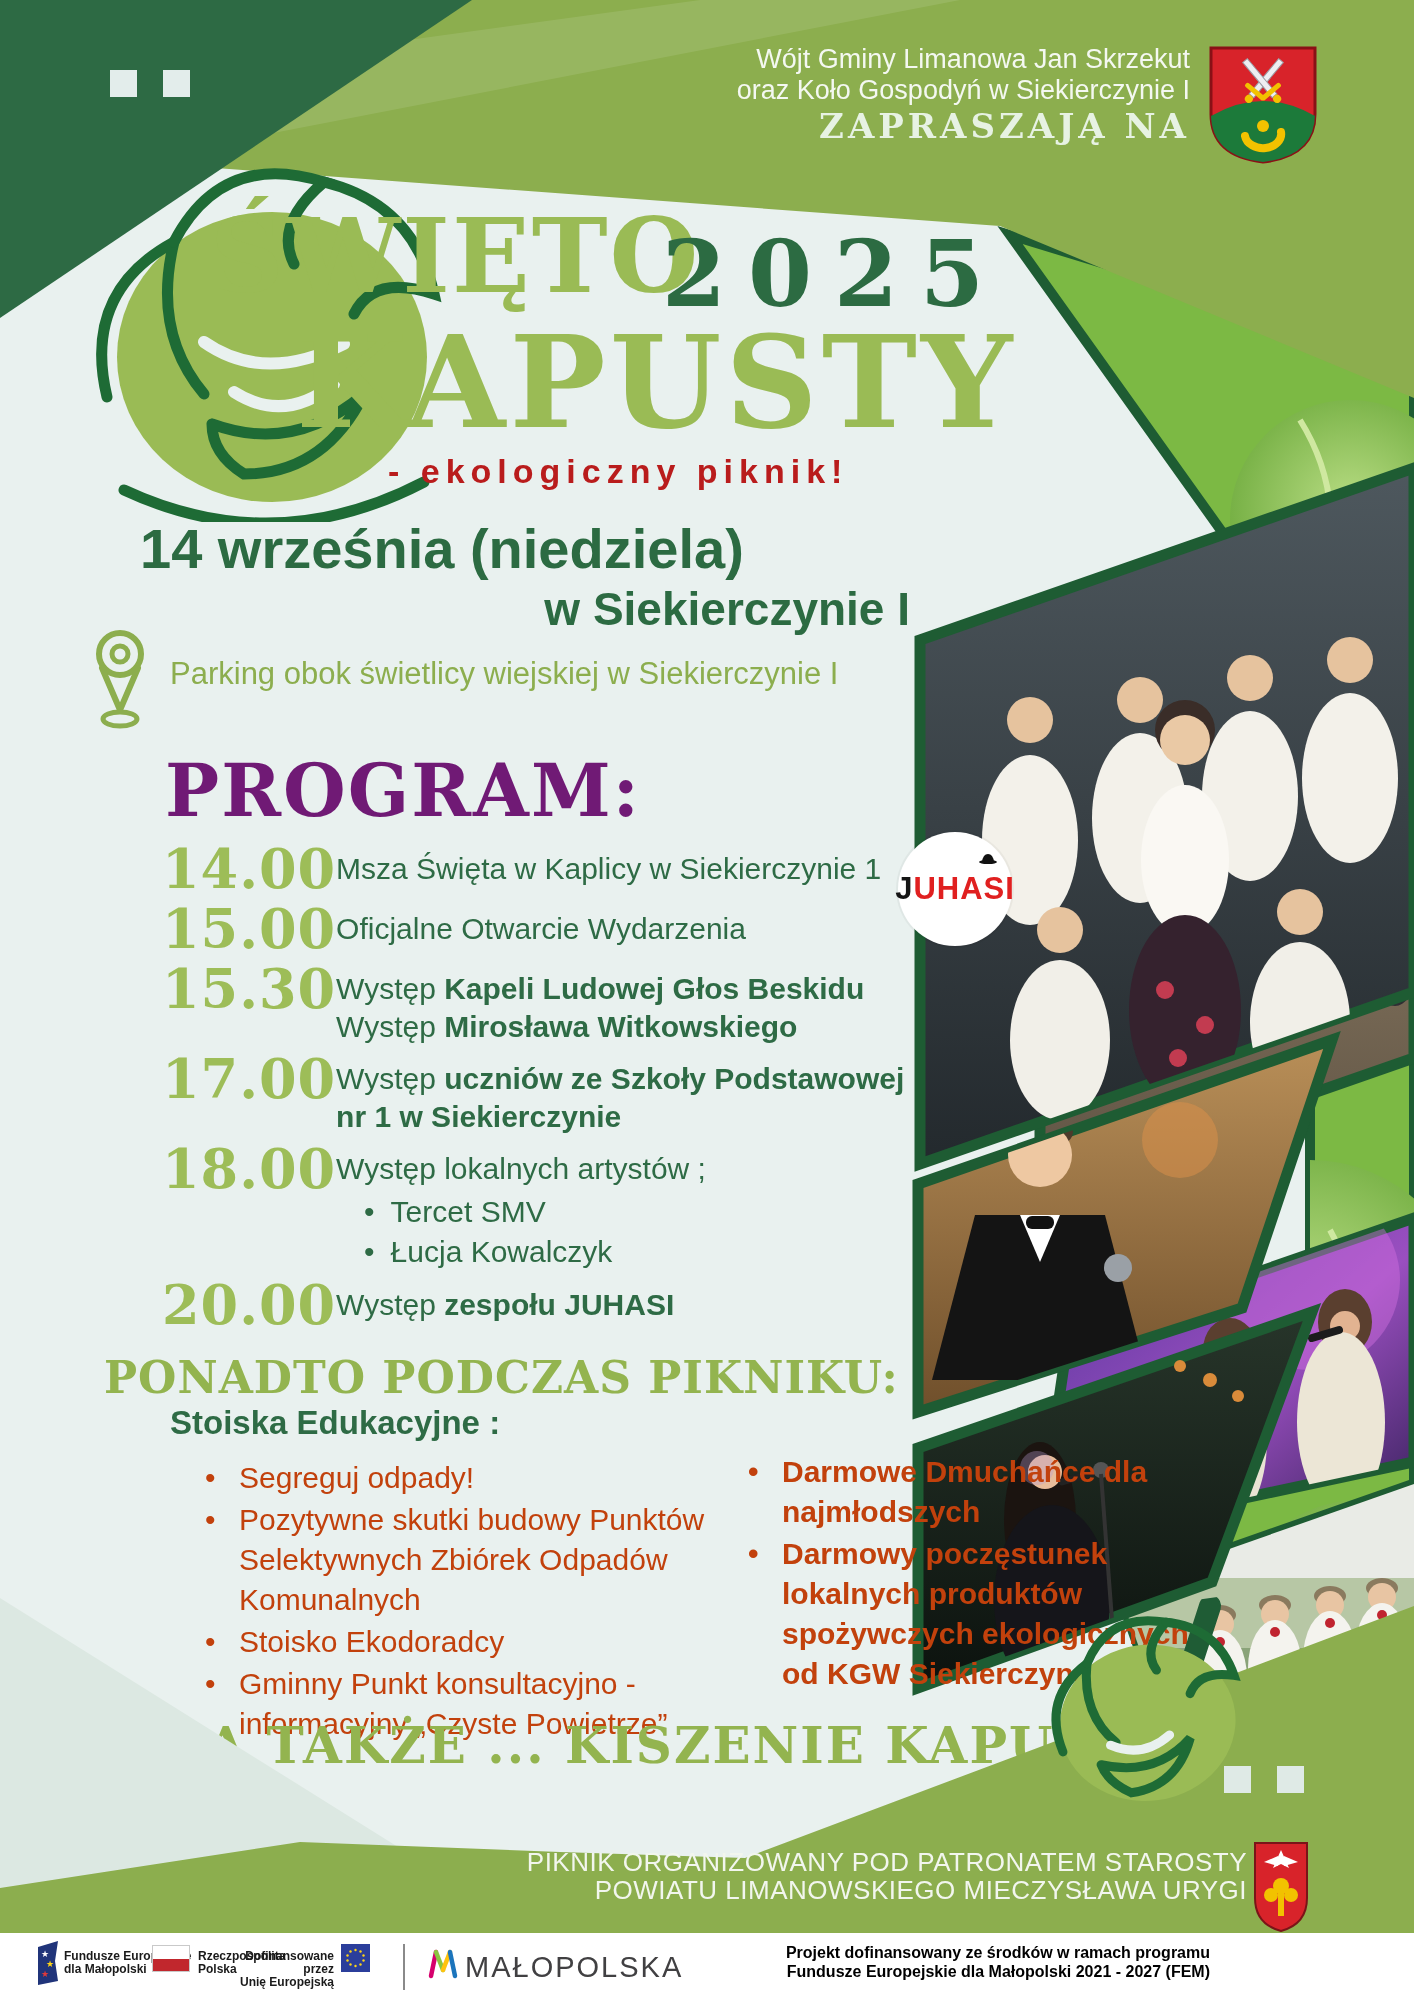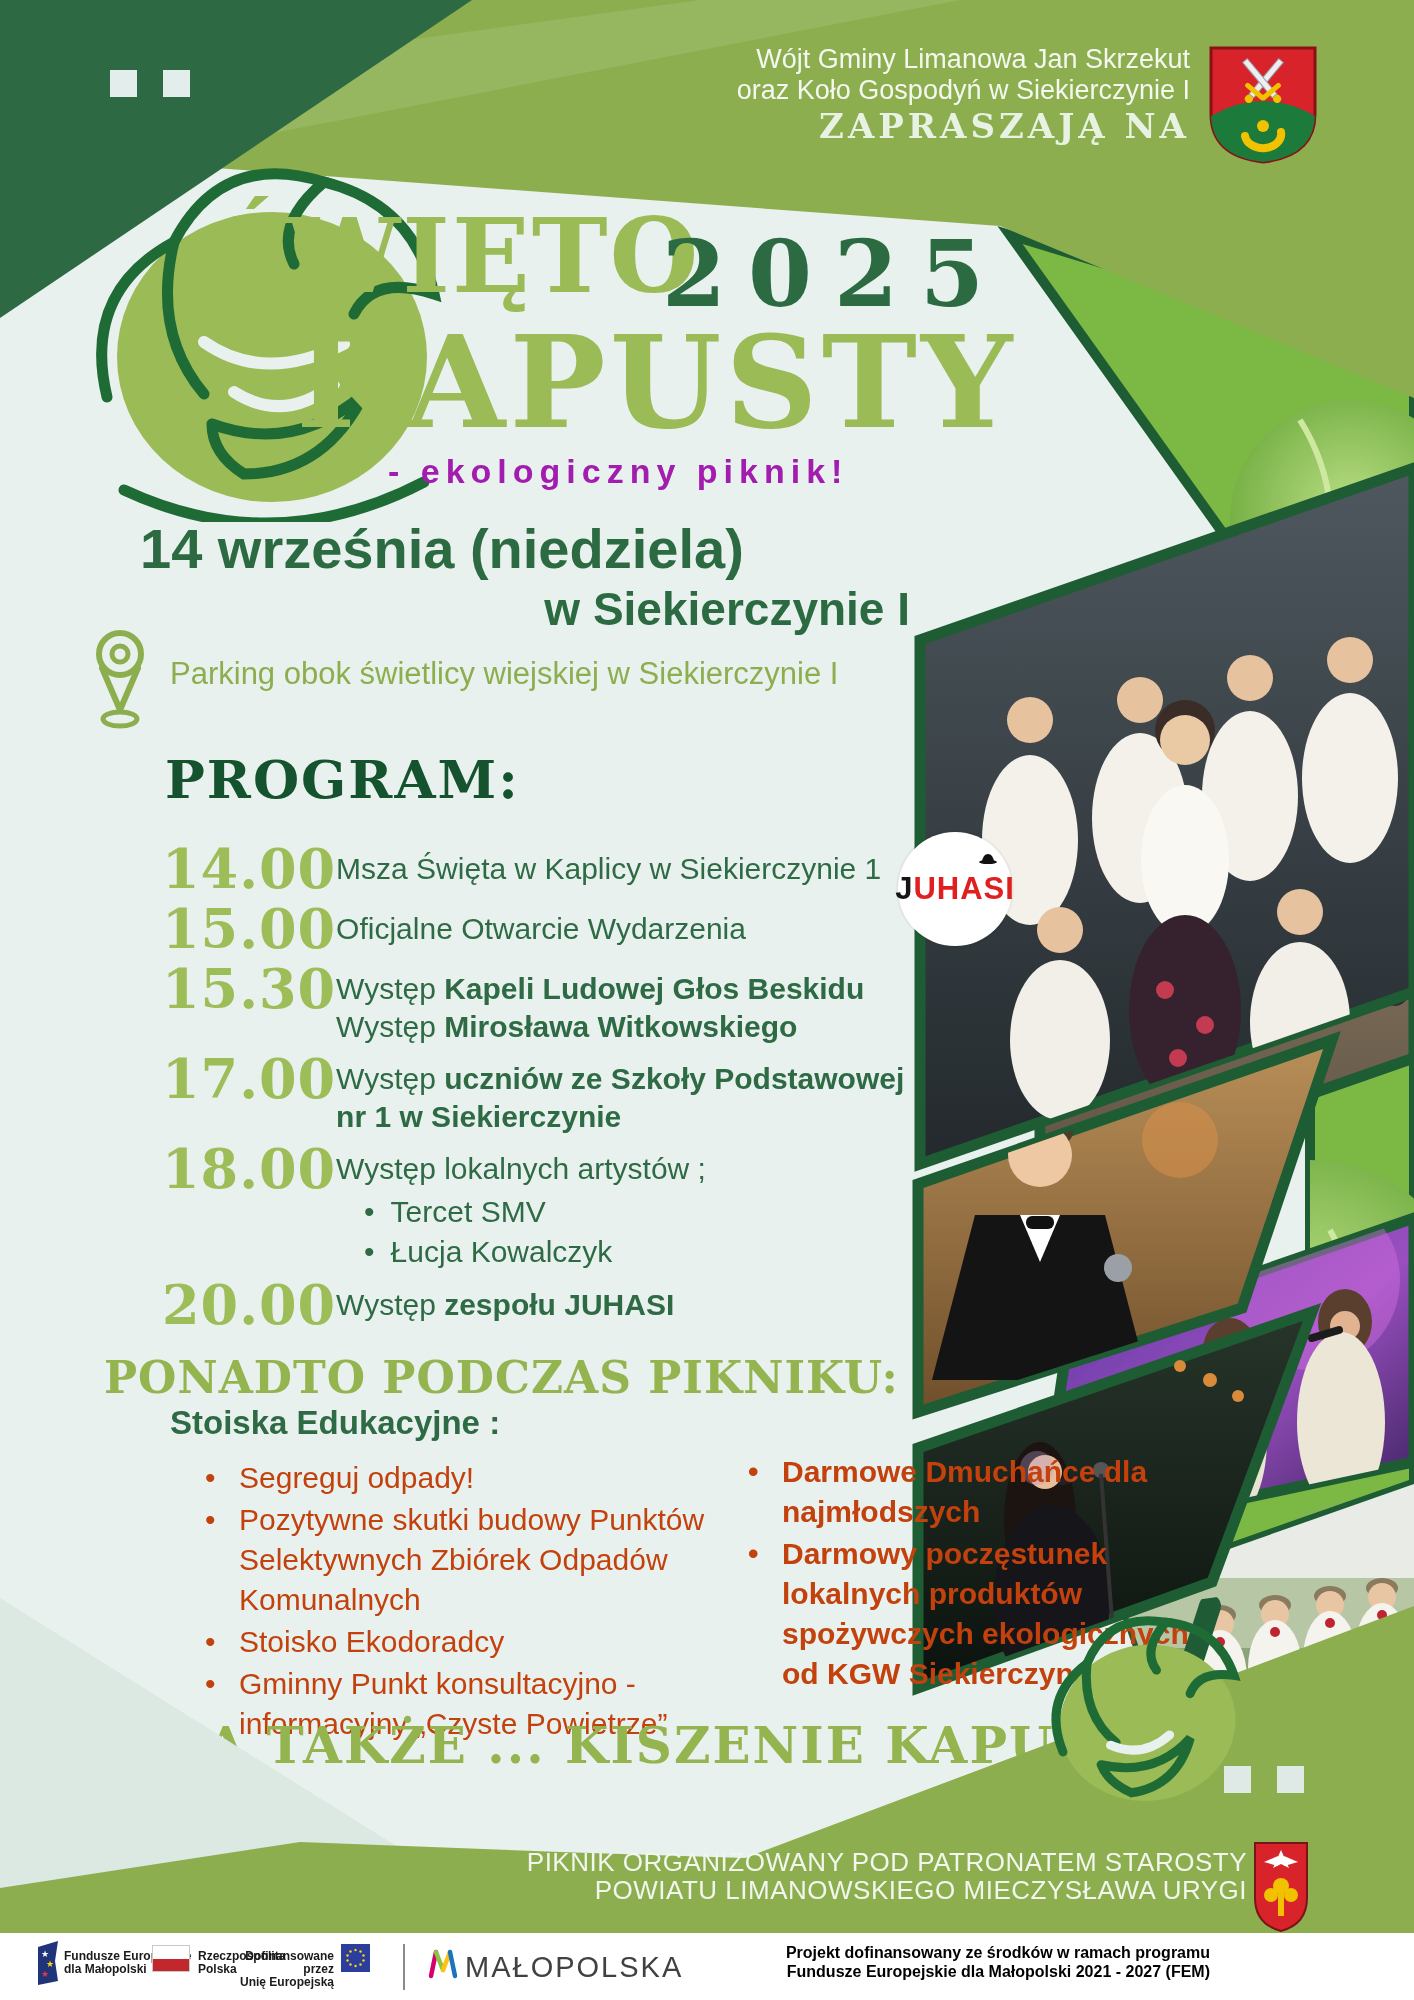--- a/index.html
+++ b/index.html
@@ -19,25 +19,25 @@
   .band-bottom{left:0;top:1600px;width:1414px;height:333px;background:#8cae4e;
             clip-path:polygon(0 288px,300px 242px,560px 252px,745px 258px,1414px 6px,1414px 333px,0 333px);}
   .footer-strip{left:0;top:1933px;width:1414px;height:67px;background:#ffffff;}
   
   .display{font-family:"DejaVu Serif",serif;font-weight:bold;}
   .hdr-line{color:#f4f8f1;font-size:27px;line-height:31px;text-align:right;}
   .hdr-zap{color:#e7f2e3;font-size:34px;letter-spacing:4px;text-align:right;}
   .t-swieto{color:#9abb55;font-size:102px;line-height:1;letter-spacing:2px;}
   .t-year{color:#2c6b42;font-size:92px;line-height:1;letter-spacing:22px;}
   .t-kapusty{color:#9abb55;font-size:128px;line-height:1;letter-spacing:4px;}
-  .t-sub{color:#a21caf;font-size:34px;font-weight:bold;letter-spacing:6px;}
+  .t-sub{color:#b91c1c;font-size:34px;font-weight:bold;letter-spacing:6px;}
   .d1{color:#2c6b42;font-size:56px;font-weight:bold;}
   .d2{color:#2c6b42;font-size:46px;font-weight:bold;}
   .parking{color:#8cae4e;font-size:31px;}
-  .h-program{color:#14532d;font-size:53px;letter-spacing:2px;}
+  .h-program{color:#701a75;font-size:72px;letter-spacing:2px;}
   .prog-row{display:flex;margin-bottom:6px;}
   .prog-time{flex:0 0 168px;font-family:"DejaVu Serif",serif;font-weight:bold;
              font-size:54px;line-height:54px;color:#9dbd58;letter-spacing:1px;}
   .prog-desc{flex:1;color:#2e6b45;font-size:30px;line-height:38px;padding-top:8px;}
   .prog-desc .b{font-weight:bold;}
   .prog-sub{margin:4px 0 0 28px;padding:0;list-style:none;}
   .prog-sub li{font-weight:normal;line-height:40px;}
   .prog-sub li::before{content:"•";margin-right:16px;}
   .h-ponadto{color:#93b44f;font-size:44px;letter-spacing:1px;}
   .edu-title{color:#2e6b45;font-size:33px;font-weight:bold;}

